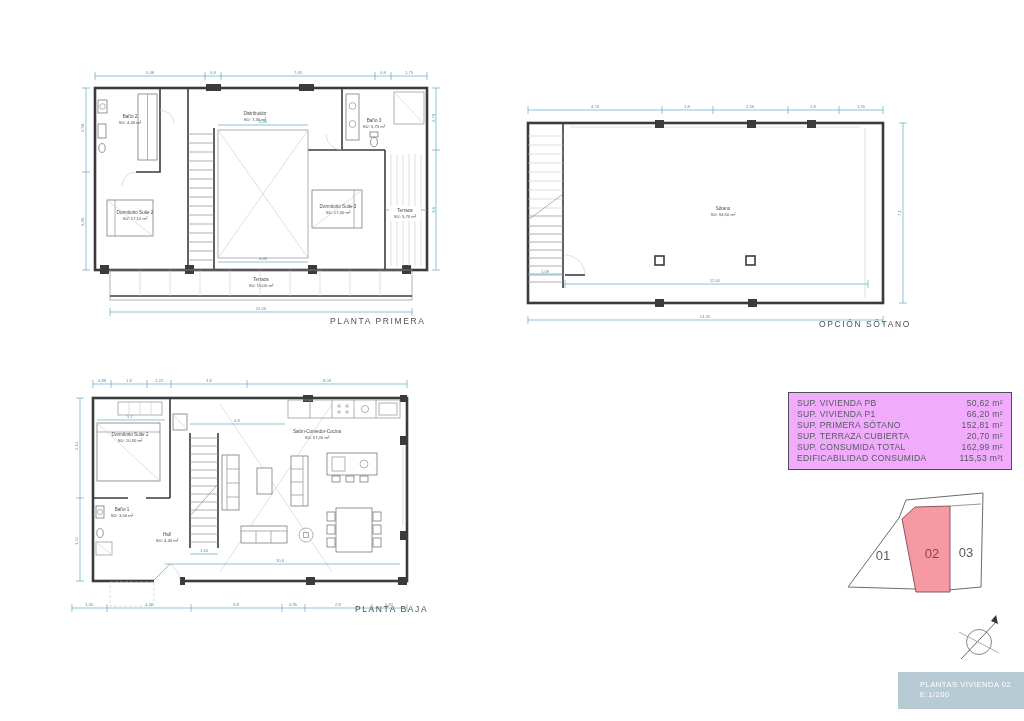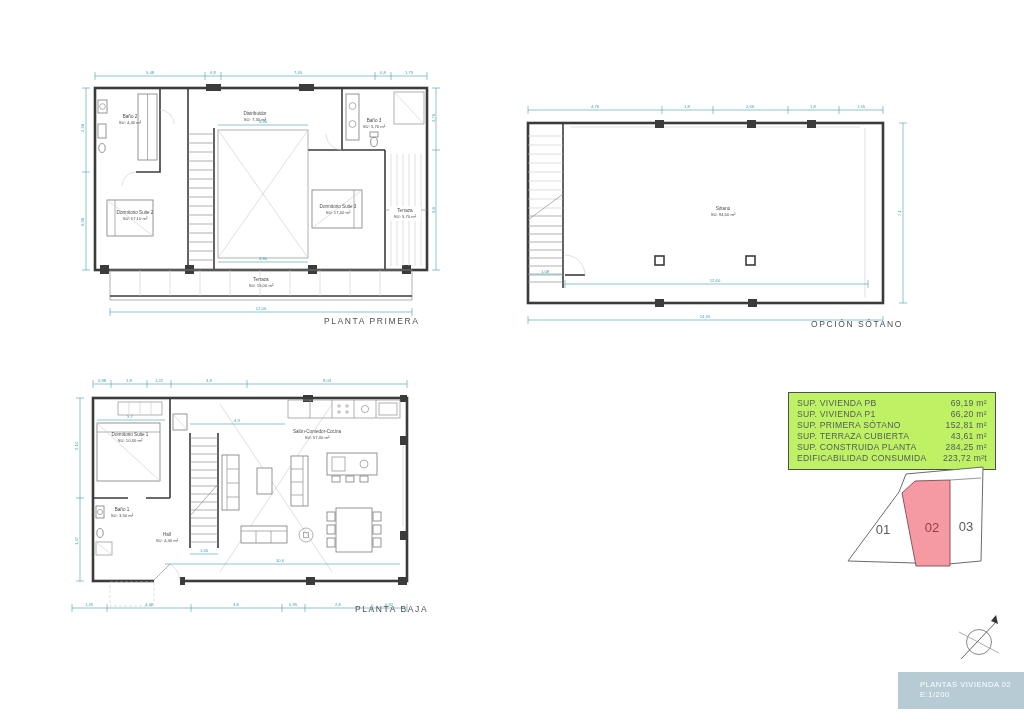--- a/index.html
+++ b/index.html
@@ -11,22 +11,22 @@
   .wall{stroke:#3b3b3b;stroke-width:2.6;fill:none;}
   .wallthin{stroke:#3b3b3b;stroke-width:1.6;fill:none;}
   .pier{fill:#3b3b3b;stroke:none;}
   .thin{stroke:#8f8f8f;stroke-width:0.7;fill:none;}
   .lite{stroke:#c9c9c9;stroke-width:0.6;fill:none;}
   .furn{stroke:#7a7a7a;stroke-width:0.8;fill:#ffffff;}
   .dim{stroke:#3f9fb2;stroke-width:0.6;fill:none;}
   .dimtxt{fill:#3f9fb2;font-size:4.2px;text-anchor:middle;}
   .roomname{fill:#4c4c4c;font-size:4.6px;text-anchor:middle;}
   .roomarea{fill:#4c4c4c;font-size:4.2px;text-anchor:middle;}
-  .summary{position:absolute;left:788px;top:392px;width:208px;border:1.5px solid #4d5052;
-           padding:5px 8px;box-sizing:border-box;background:#bef264;}
+  .summary{position:absolute;left:788px;top:392px;width:224px;border:1.5px solid #4d5052;
+           padding:5px 8px;box-sizing:border-box;background:#f0abfc;}
   .srow{display:flex;justify-content:space-between;font-size:8.6px;color:#555a5d;
         line-height:11px;letter-spacing:0.3px;white-space:nowrap;}
   .titlebox{position:absolute;left:898px;top:672px;width:126px;height:37px;background:#b6cbd4;
             color:#fff;font-size:7.6px;line-height:10px;padding:8px 0 0 22px;box-sizing:border-box;
             letter-spacing:0.5px;}
   .lot{font-size:13px;fill:#5a5a5a;}
   .lot-hl{font-size:13px;fill:#9c3a42;}
 </style>
 </head>
 <body>
@@ -127,21 +127,21 @@
       <text class="roomarea" x="296" y="62">SU: 5,70 m²</text>
       <text class="roomname" x="260" y="142">Dormitorio Suite 3</text>
       <text class="roomarea" x="260" y="148">SU: 17,40 m²</text>
       <rect x="311" y="140" width="32" height="15" fill="#ffffff" stroke="none"></rect>
       <text class="roomname" x="327" y="146">Terraza</text>
       <text class="roomarea" x="327" y="152">SU: 5,70 m²</text>
       <text class="roomname" x="183" y="215">Terraza</text>
       <text class="roomarea" x="183" y="221">SU: 15,00 m²</text>
     </g>
   </svg>
-  <div class="plan-title" style="left:246px;top:250px;">PLANTA PRIMERA</div>
+  <div class="plan-title" style="left:252px;top:250px;">PLANTA PRIMERA</div>
 </div>
 
 <div class="plan" style="left:515px;top:98px;width:400px;height:240px;">
   <svg width="400" height="240" viewBox="0 0 400 240">
     <g>
       <rect class="wall" x="13" y="25" width="355" height="180"></rect>
       <rect class="pier" x="140" y="22" width="9" height="8"></rect>
       <rect class="pier" x="232" y="22" width="9" height="8"></rect>
       <rect class="pier" x="292" y="22" width="9" height="8"></rect>
       <rect class="pier" x="140" y="201" width="9" height="8"></rect>
@@ -175,21 +175,21 @@
       <text class="dimtxt" x="190" y="220">14,35</text>
       <text class="dimtxt" x="200" y="184">12,60</text>
       <text class="dimtxt" x="30" y="175">1,08</text>
       <text class="dimtxt" transform="rotate(-90 386 115)" x="386" y="115">7,1</text>
     </g>
     <g>
       <text class="roomname" x="208" y="112">Sótano</text>
       <text class="roomarea" x="208" y="118">SU: 94,50 m²</text>
     </g>
   </svg>
-  <div class="plan-title" style="left:296px;top:221px;">OPCIÓN SÓTANO</div>
+  <div class="plan-title" style="left:304px;top:221px;">OPCIÓN SÓTANO</div>
 </div>
 
 <div class="plan" style="left:70px;top:376px;width:380px;height:248px;text-align:right;">
   <svg width="380" height="248" viewBox="0 0 380 248">
     <g>
       <rect class="wall" x="23" y="22" width="314" height="183"></rect>
       <rect class="pier" x="233" y="19" width="10" height="7"></rect>
       <rect class="pier" x="330" y="19" width="7" height="7"></rect>
       <rect class="pier" x="106" y="201" width="9" height="8"></rect>
       <rect class="pier" x="236" y="201" width="9" height="8"></rect>
@@ -302,45 +302,45 @@
       <text class="roomname" x="247" y="57">Salón-Comedor-Cocina</text>
       <text class="roomarea" x="247" y="63">SU: 57,40 m²</text>
     </g>
   </svg>
   <div class="plan-title" style="left:285px;top:228px;">PLANTA BAJA</div>
 </div>
 
 <div class="summary">
   <div class="srow">
     <span>SUP. VIVIENDA PB</span>
-    <span>69,19 m²</span>
+    <span>50,62 m²</span>
   </div>
   <div class="srow">
     <span>SUP. VIVIENDA P1</span>
     <span>66,20 m²</span>
   </div>
   <div class="srow">
     <span>SUP. PRIMERA SÓTANO</span>
     <span>152,81 m²</span>
   </div>
   <div class="srow">
     <span>SUP. TERRAZA CUBIERTA</span>
-    <span>43,61 m²</span>
-  </div>
-  <div class="srow">
-    <span>SUP. CONSTRUIDA PLANTA</span>
-    <span>284,25 m²</span>
+    <span>20,70 m²</span>
+  </div>
+  <div class="srow">
+    <span>SUP. CONSUMIDA TOTAL</span>
+    <span>162,99 m²</span>
   </div>
   <div class="srow">
     <span>EDIFICABILIDAD CONSUMIDA</span>
-    <span>223,72 m²t</span>
-  </div>
-</div>
-
-<div class="plan" style="left:843px;top:460px;width:180px;height:120px;">
+    <span>115,53 m²t</span>
+  </div>
+</div>
+
+<div class="plan" style="left:843px;top:486px;width:180px;height:120px;">
   <svg width="180" height="120" viewBox="0 0 180 120">
     <polygon points="63,14 140,7 138,101 105,104 5,101 56,32" fill="#ffffff" stroke="#6b6b6b" stroke-width="1"></polygon>
     <polygon points="59,33 72,21 107,20 107,106 73,106" fill="#f59aa3" stroke="#7d4a50" stroke-width="0.9"></polygon>
     <line x1="107" y1="20" x2="138" y2="18" stroke="#6b6b6b" stroke-width="0.7"></line>
     <text class="lot" x="40" y="74" text-anchor="middle">01</text>
     <text class="lot-hl" x="89" y="72" text-anchor="middle">02</text>
     <text class="lot" x="123" y="71" text-anchor="middle">03</text>
   </svg>
 </div>
 

